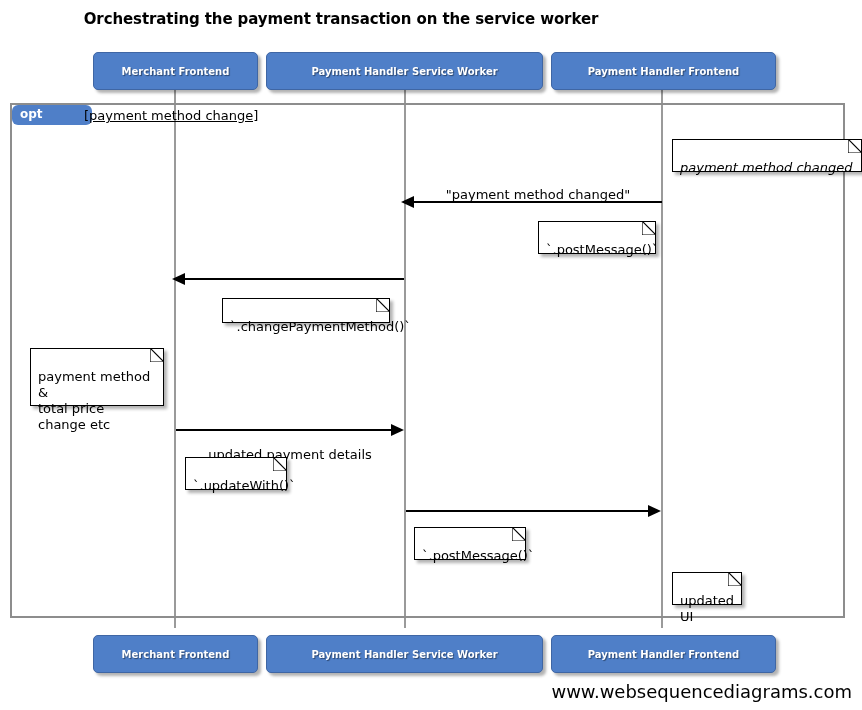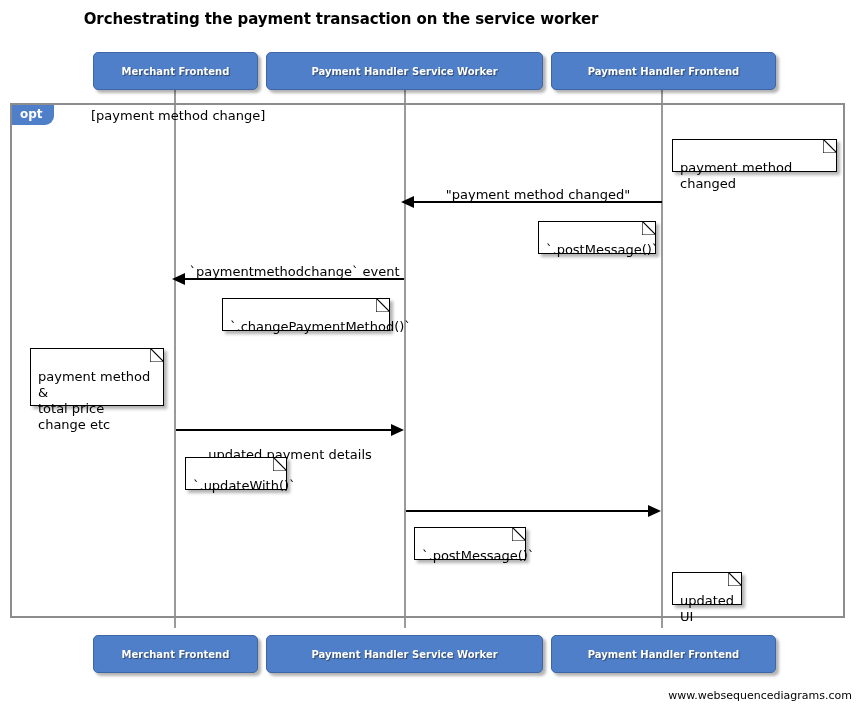--- a/index.html
+++ b/index.html
@@ -116,51 +116,51 @@
     position: absolute;
     right: -1px;
     top: -1px;
     width: 14px;
     height: 14px;
   }
   .footer {
     position: absolute;
     right: 10px;
     bottom: 8px;
-    font-size: 11px;
+    font-size: 18px;
     color: #000000;
     white-space: nowrap;
   }
 </style>
 </head>
 <body>
 
 <div id="diagram-root">
 
   <div class="title">Orchestrating the payment transaction on the service worker</div>
 
   <div class="lifeline" style="left:174px; top:90px; height:538px;"></div>
   <div class="lifeline" style="left:404px; top:90px; height:538px;"></div>
   <div class="lifeline" style="left:661px; top:90px; height:538px;"></div>
 
   <div class="opt-frame" style="left:10px; top:103px; width:835px; height:515px;"></div>
-  <div class="opt-tab" style="left:12px; top:105px; width:42px; height:20px;">opt</div>
-  <div class="opt-cond" style="left:91px; top:108px;">[payment method change]</div>
+  <div class="opt-tab" style="left:12px; top:105px; width:80px; height:20px;border-radius:6px;">opt</div>
+  <div class="opt-cond" style="left:84px; top:108px;text-decoration:underline;">[payment method change]</div>
 
   <div class="actor-box" style="left:93px; top:52px; width:165px; height:38px;">
     <span>Merchant Frontend</span>
   </div>
   <div class="actor-box" style="left:266px; top:52px; width:277px; height:38px;">
     <span>Payment Handler Service Worker</span>
   </div>
   <div class="actor-box" style="left:551px; top:52px; width:225px; height:38px;">
     <span>Payment Handler Frontend</span>
   </div>
 
-  <div class="note" style="left:672px; top:139px; width:165px; height:33px;">
+  <div class="note" style="left:672px; top:139px; width:190px; height:33px;font-style:italic;">
     <span>payment method changed</span>
     <svg class="dogear-line" viewBox="0 0 14 14">
       <polygon points="0,0 14,14 0,14" fill="#ffffff"></polygon>
       <polyline points="0,0 14,14" fill="none" stroke="#000000" stroke-width="1.2"></polyline>
       <polyline points="0,0 0,14 14,14" fill="none" stroke="#000000" stroke-width="1.2"></polyline>
     </svg>
   </div>
 
   <div class="msg-line" style="left:414px; top:201px; width:248px;"></div>
   <div class="arrow-head left" style="left:401px; top:196px;"></div>
@@ -170,23 +170,22 @@
     <span>`.postMessage()`</span>
     <svg class="dogear-line" viewBox="0 0 14 14">
       <polygon points="0,0 14,14 0,14" fill="#ffffff"></polygon>
       <polyline points="0,0 14,14" fill="none" stroke="#000000" stroke-width="1.2"></polyline>
       <polyline points="0,0 0,14 14,14" fill="none" stroke="#000000" stroke-width="1.2"></polyline>
     </svg>
   </div>
 
   <div class="msg-line" style="left:185px; top:278px; width:219px;"></div>
   <div class="arrow-head left" style="left:172px; top:273px;"></div>
-  <div class="msg-label" style="left:185px; top:264px; width:219px;">`paymentmethodchange` event</div>
-
-  <div class="note" style="left:222px; top:298px; width:168px; height:33px;">
+
+  <div class="note" style="left:222px; top:298px; width:168px; height:25px;">
     <span>`.changePaymentMethod()`</span>
     <svg class="dogear-line" viewBox="0 0 14 14">
       <polygon points="0,0 14,14 0,14" fill="#ffffff"></polygon>
       <polyline points="0,0 14,14" fill="none" stroke="#000000" stroke-width="1.2"></polyline>
       <polyline points="0,0 0,14 14,14" fill="none" stroke="#000000" stroke-width="1.2"></polyline>
     </svg>
   </div>
 
   <div class="note" style="left:30px; top:348px; width:134px; height:58px;">
     <span>payment method &amp;

